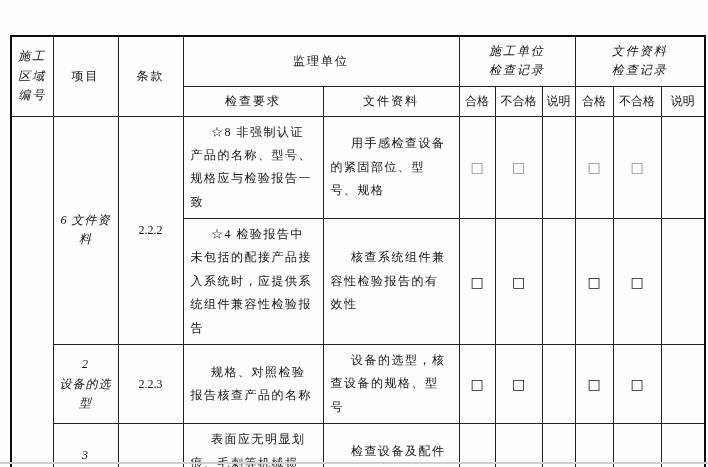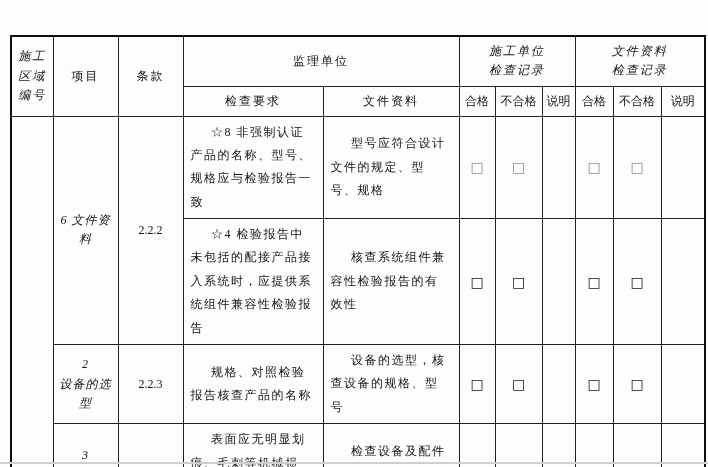--- a/index.html
+++ b/index.html
@@ -94,21 +94,21 @@
       <td>合格</td>
       <td>不合格</td>
       <td>说明</td>
     </tr>
 
     <tr class="r1">
       <td rowspan="4"></td>
       <td rowspan="2" class="pre">6 文件资料</td>
       <td rowspan="2">2.2.2</td>
       <td class="para">☆8 非强制认证产品的名称、型号、规格应与检验报告一致</td>
-      <td class="para">型号应符合设计文件的规定、型号、规格</td>
+      <td class="para">用手感检查设备的紧固部位、型号、规格</td>
       <td class="mark faint">□</td>
       <td class="mark faint">□</td>
       <td></td>
       <td class="mark faint">□</td>
       <td class="mark faint">□</td>
       <td></td>
     </tr>
 
     <tr class="r2">
       <td class="para">☆4 检验报告中未包括的配接产品接入系统时，应提供系统组件兼容性检验报告</td>

